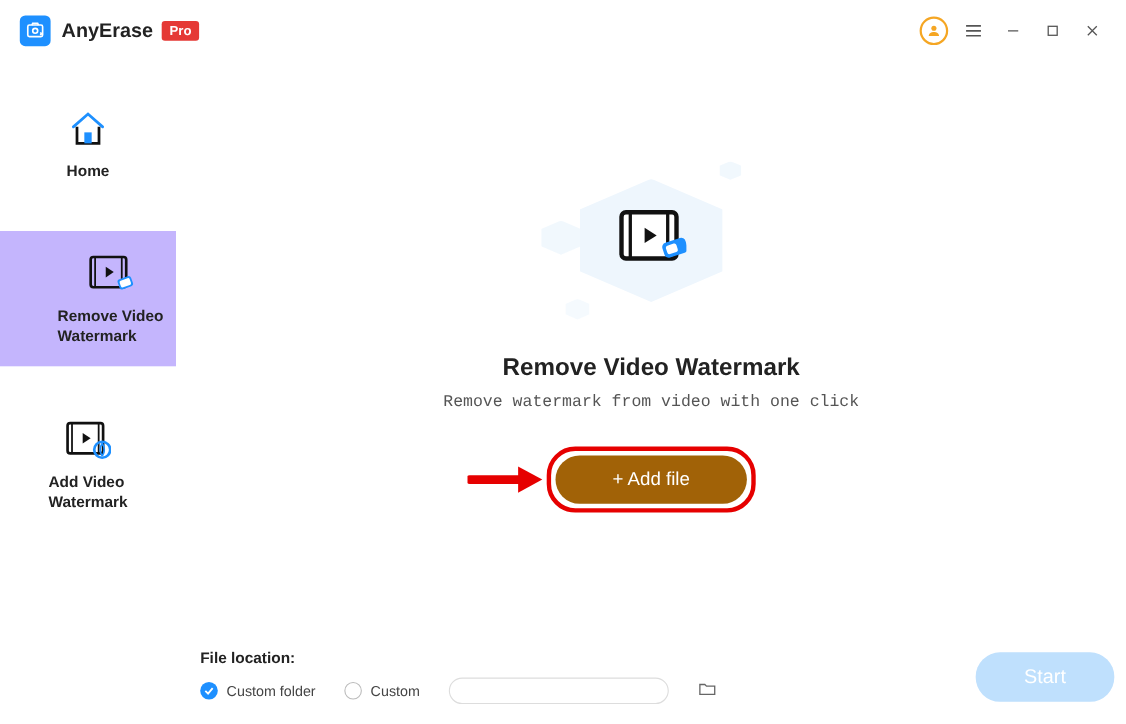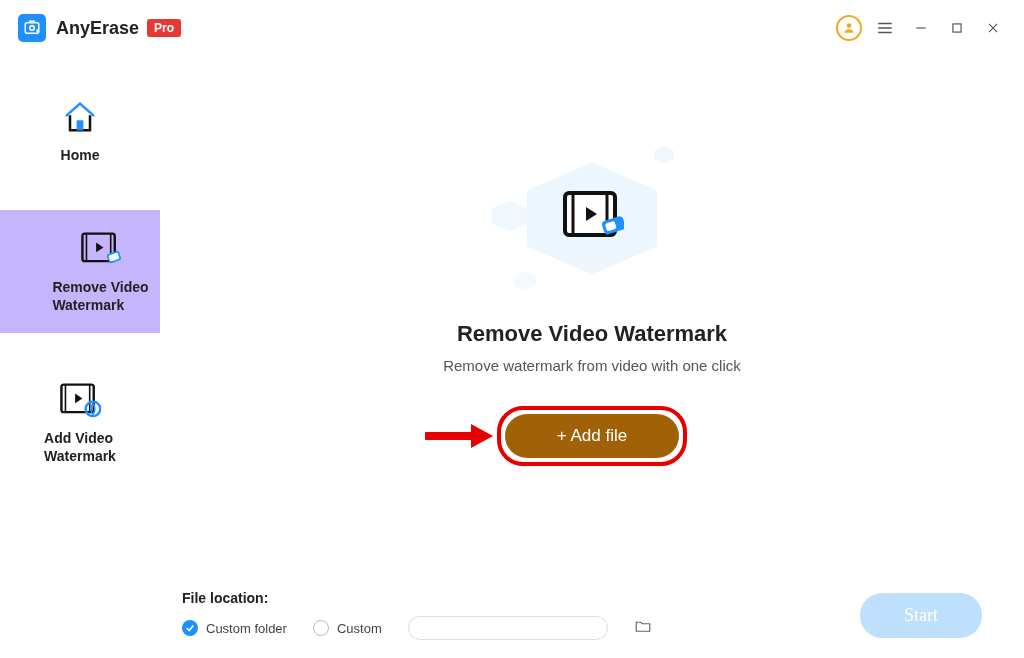--- a/index.html
+++ b/index.html
@@ -28,37 +28,37 @@
 .hex-bg { position: relative; width: 200px; height: 150px; display: flex; align-items: center; justify-content: center; margin-bottom: 26px; margin-top: -30px; }
 .hex { position: absolute; background: #eef6fd; }
 .hex.big { width: 130px; height: 112px; clip-path: polygon(50% 0, 100% 25%, 100% 75%, 50% 100%, 0 75%, 0 25%); left: 35px; top: 18px; }
 .hex.s1 { width: 36px; height: 31px; clip-path: polygon(50% 0, 100% 25%, 100% 75%, 50% 100%, 0 75%, 0 25%); left: 0px; top: 56px; opacity: .8; }
 .hex.s2 { width: 20px; height: 17px; clip-path: polygon(50% 0, 100% 25%, 100% 75%, 50% 100%, 0 75%, 0 25%); right: 18px; top: 2px; opacity: .8; }
 .hex.s3 { width: 22px; height: 19px; clip-path: polygon(50% 0, 100% 25%, 100% 75%, 50% 100%, 0 75%, 0 25%); left: 22px; bottom: 4px; opacity: .6; }
 .center-icon { position: absolute; width: 62px; height: 54px; left: 70px; top: 45px; }
 .center-icon svg { width: 62px; height: 54px; }
 
 .main-title { font-size: 22px; font-weight: 700; color: #222; margin-bottom: 10px; }
-.main-sub { font-size: 15px; color: #555; margin-bottom: 40px; }
+.main-sub { font-size: 15px; color: #555; margin-bottom: 40px; font-family: Liberation Mono, monospace; }
 
 .add-wrap { position: relative; }
 .add-highlight { position: absolute; inset: -8px; border: 4px solid #e60000; border-radius: 26px; pointer-events: none; }
 .add-btn { background: #a16207; color: #fff; border: none; font-size: 17px; padding: 12px 52px; border-radius: 22px; cursor: pointer; }
 .arrow-annot { position: absolute; left: -80px; top: 6px; }
 
 .bottom-bar { padding: 14px 22px 18px; }
 .loc-label { font-size: 14px; font-weight: 600; color: #222; margin-bottom: 10px; }
 .loc-row { display: flex; align-items: center; gap: 26px; }
 .radio { display: flex; align-items: center; gap: 8px; font-size: 13px; color: #444; }
 .radio-check { width: 16px; height: 16px; border-radius: 50%; background: #1e90ff; display: flex; align-items: center; justify-content: center; }
 .radio-uncheck { width: 16px; height: 16px; border-radius: 50%; border: 1.5px solid #bbb; }
 .path-input { width: 200px; height: 24px; border: 1px solid #ddd; border-radius: 12px; background: #fff; }
 .folder-i { width: 18px; height: 18px; }
 
-.start-btn { position: absolute; right: 42px; bottom: 20px; background: #bfe0fd; color: #fff; border: none; font-size: 18px; padding: 12px 44px; border-radius: 22px; cursor: pointer; font-family: Liberation Serif, serif; }
+.start-btn { position: absolute; right: 11px; bottom: 20px; background: #bfe0fd; color: #fff; border: none; font-size: 18px; padding: 12px 44px; border-radius: 22px; cursor: pointer; }
 </style>
 </head>
 <body>
 
 <div class="titlebar">
   <div class="logo-box">
     <svg viewBox="0 0 24 24" fill="none">
         <rect x="3" y="5" width="18" height="14" rx="2" stroke="#fff" stroke-width="2"></rect>
         <circle cx="12" cy="12" r="3" stroke="#fff" stroke-width="2"></circle>
         <path d="M8 5l1-2h6l1 2" stroke="#fff" stroke-width="2"></path>

